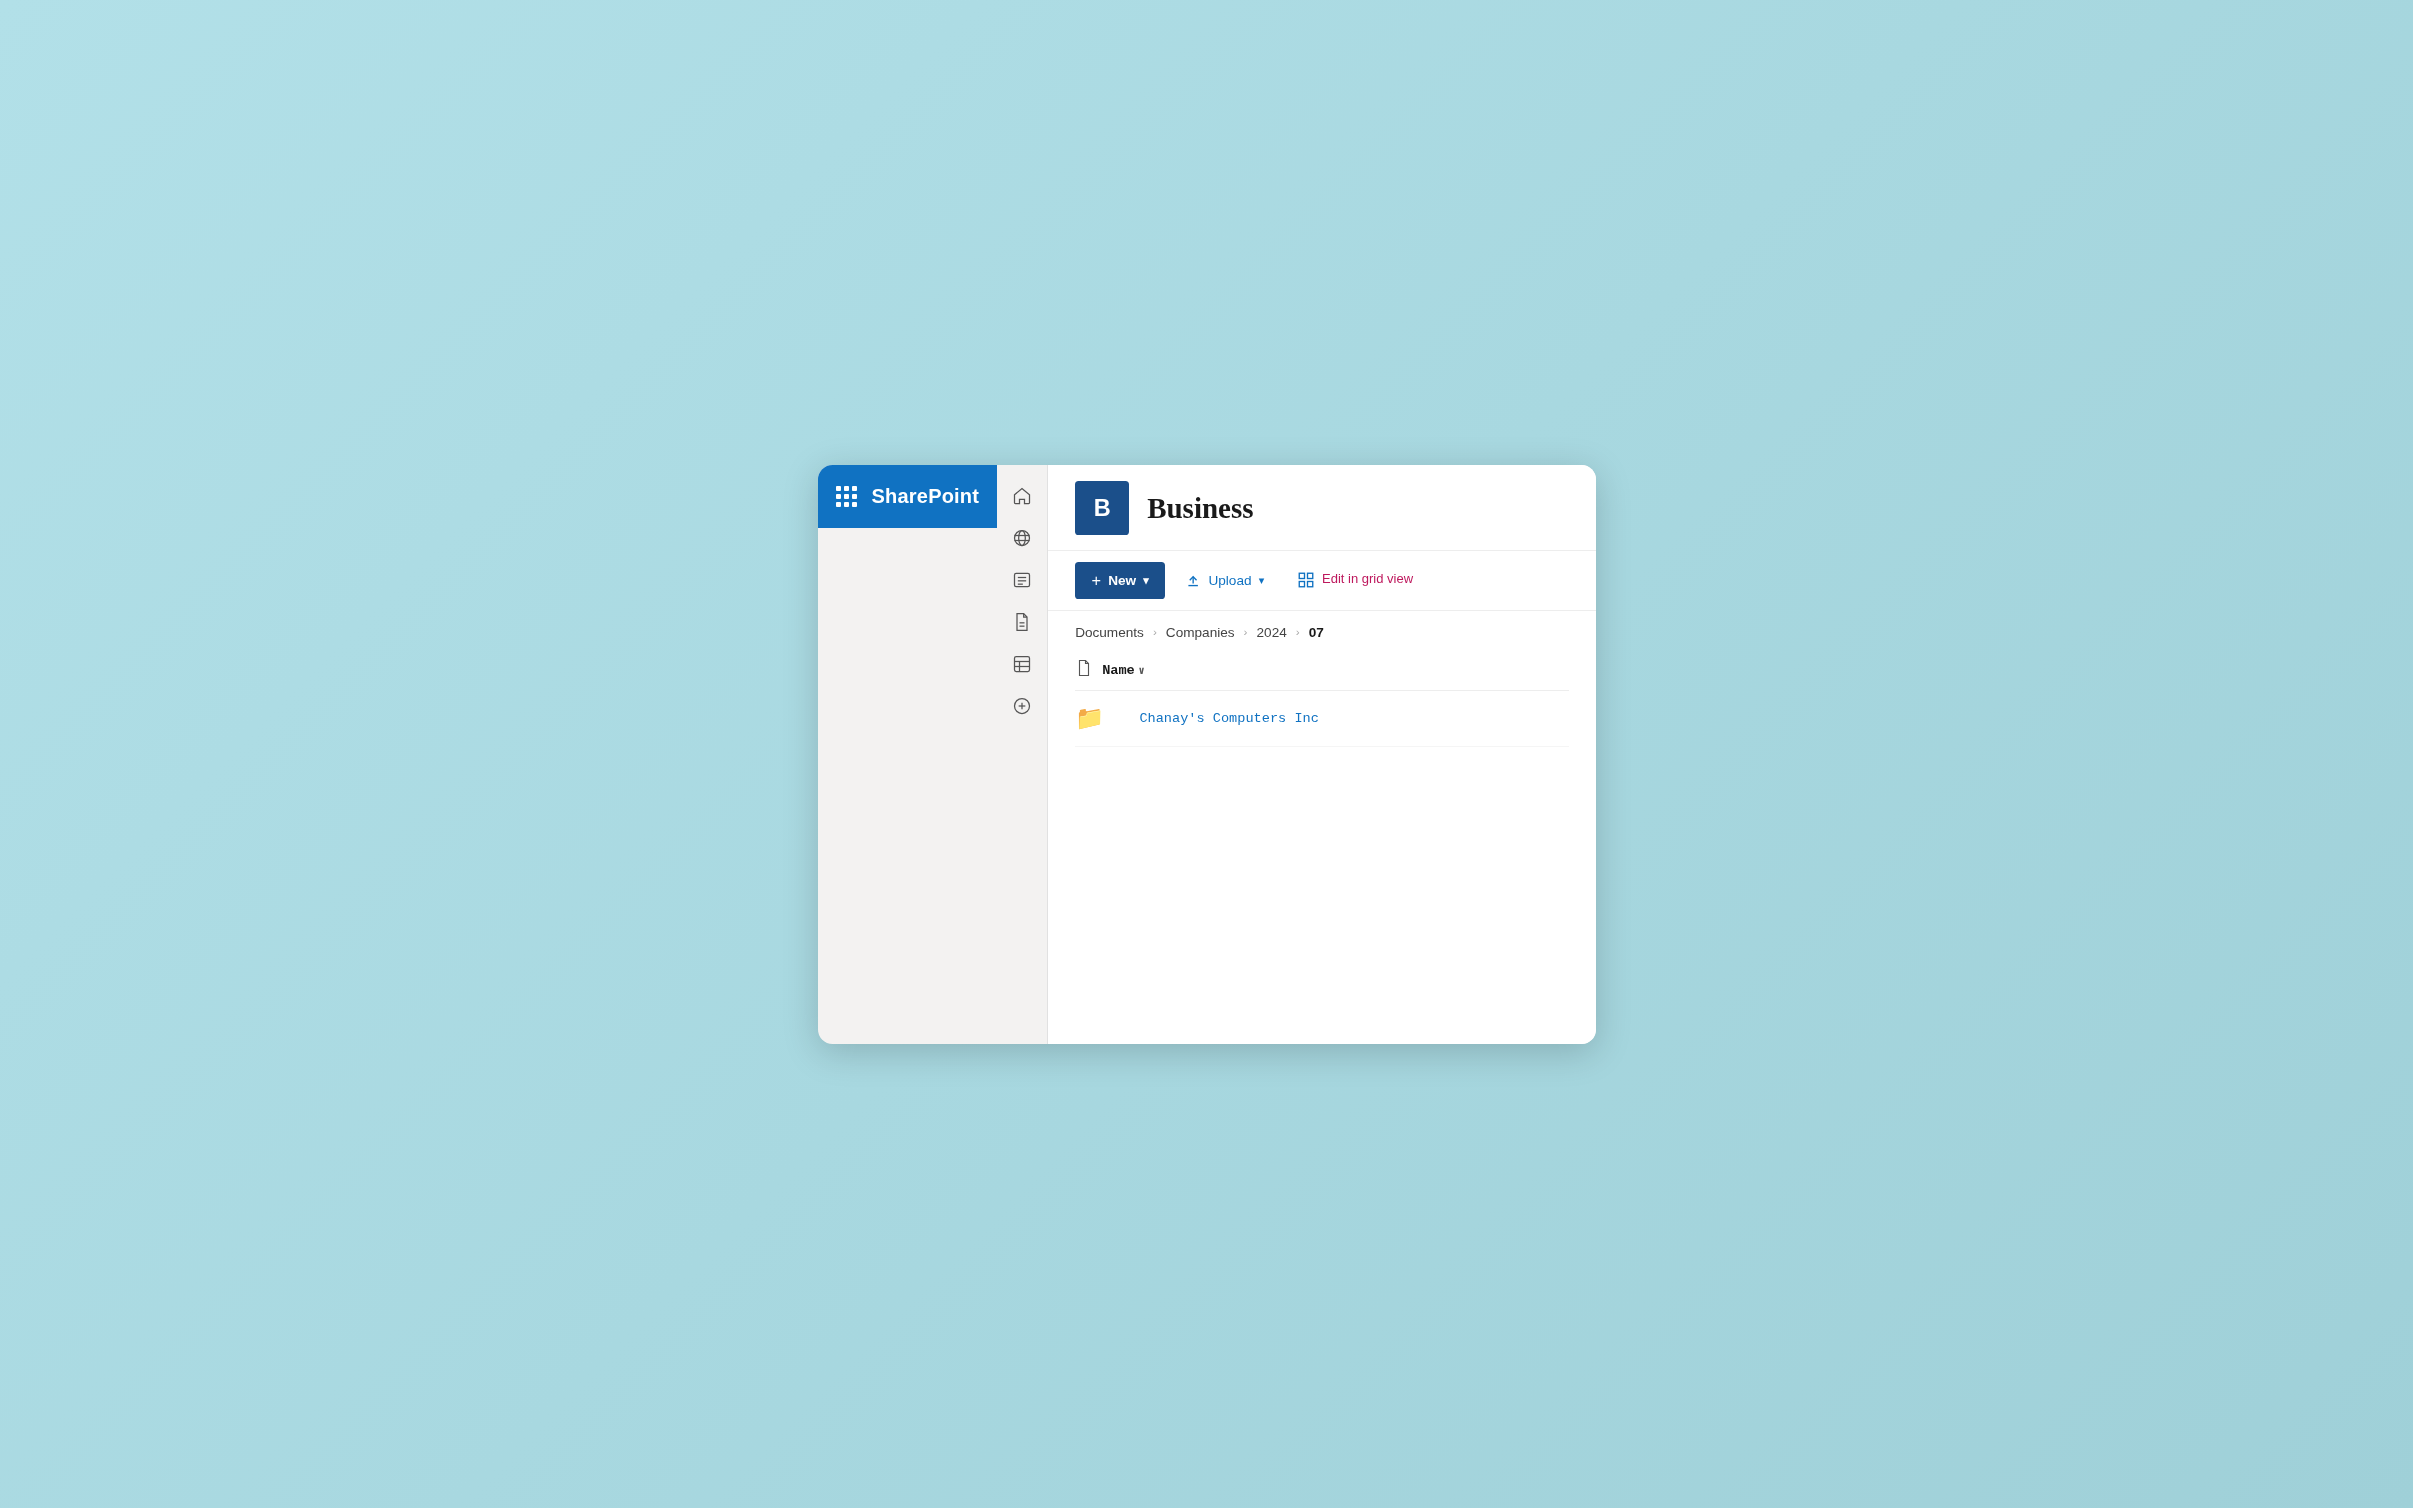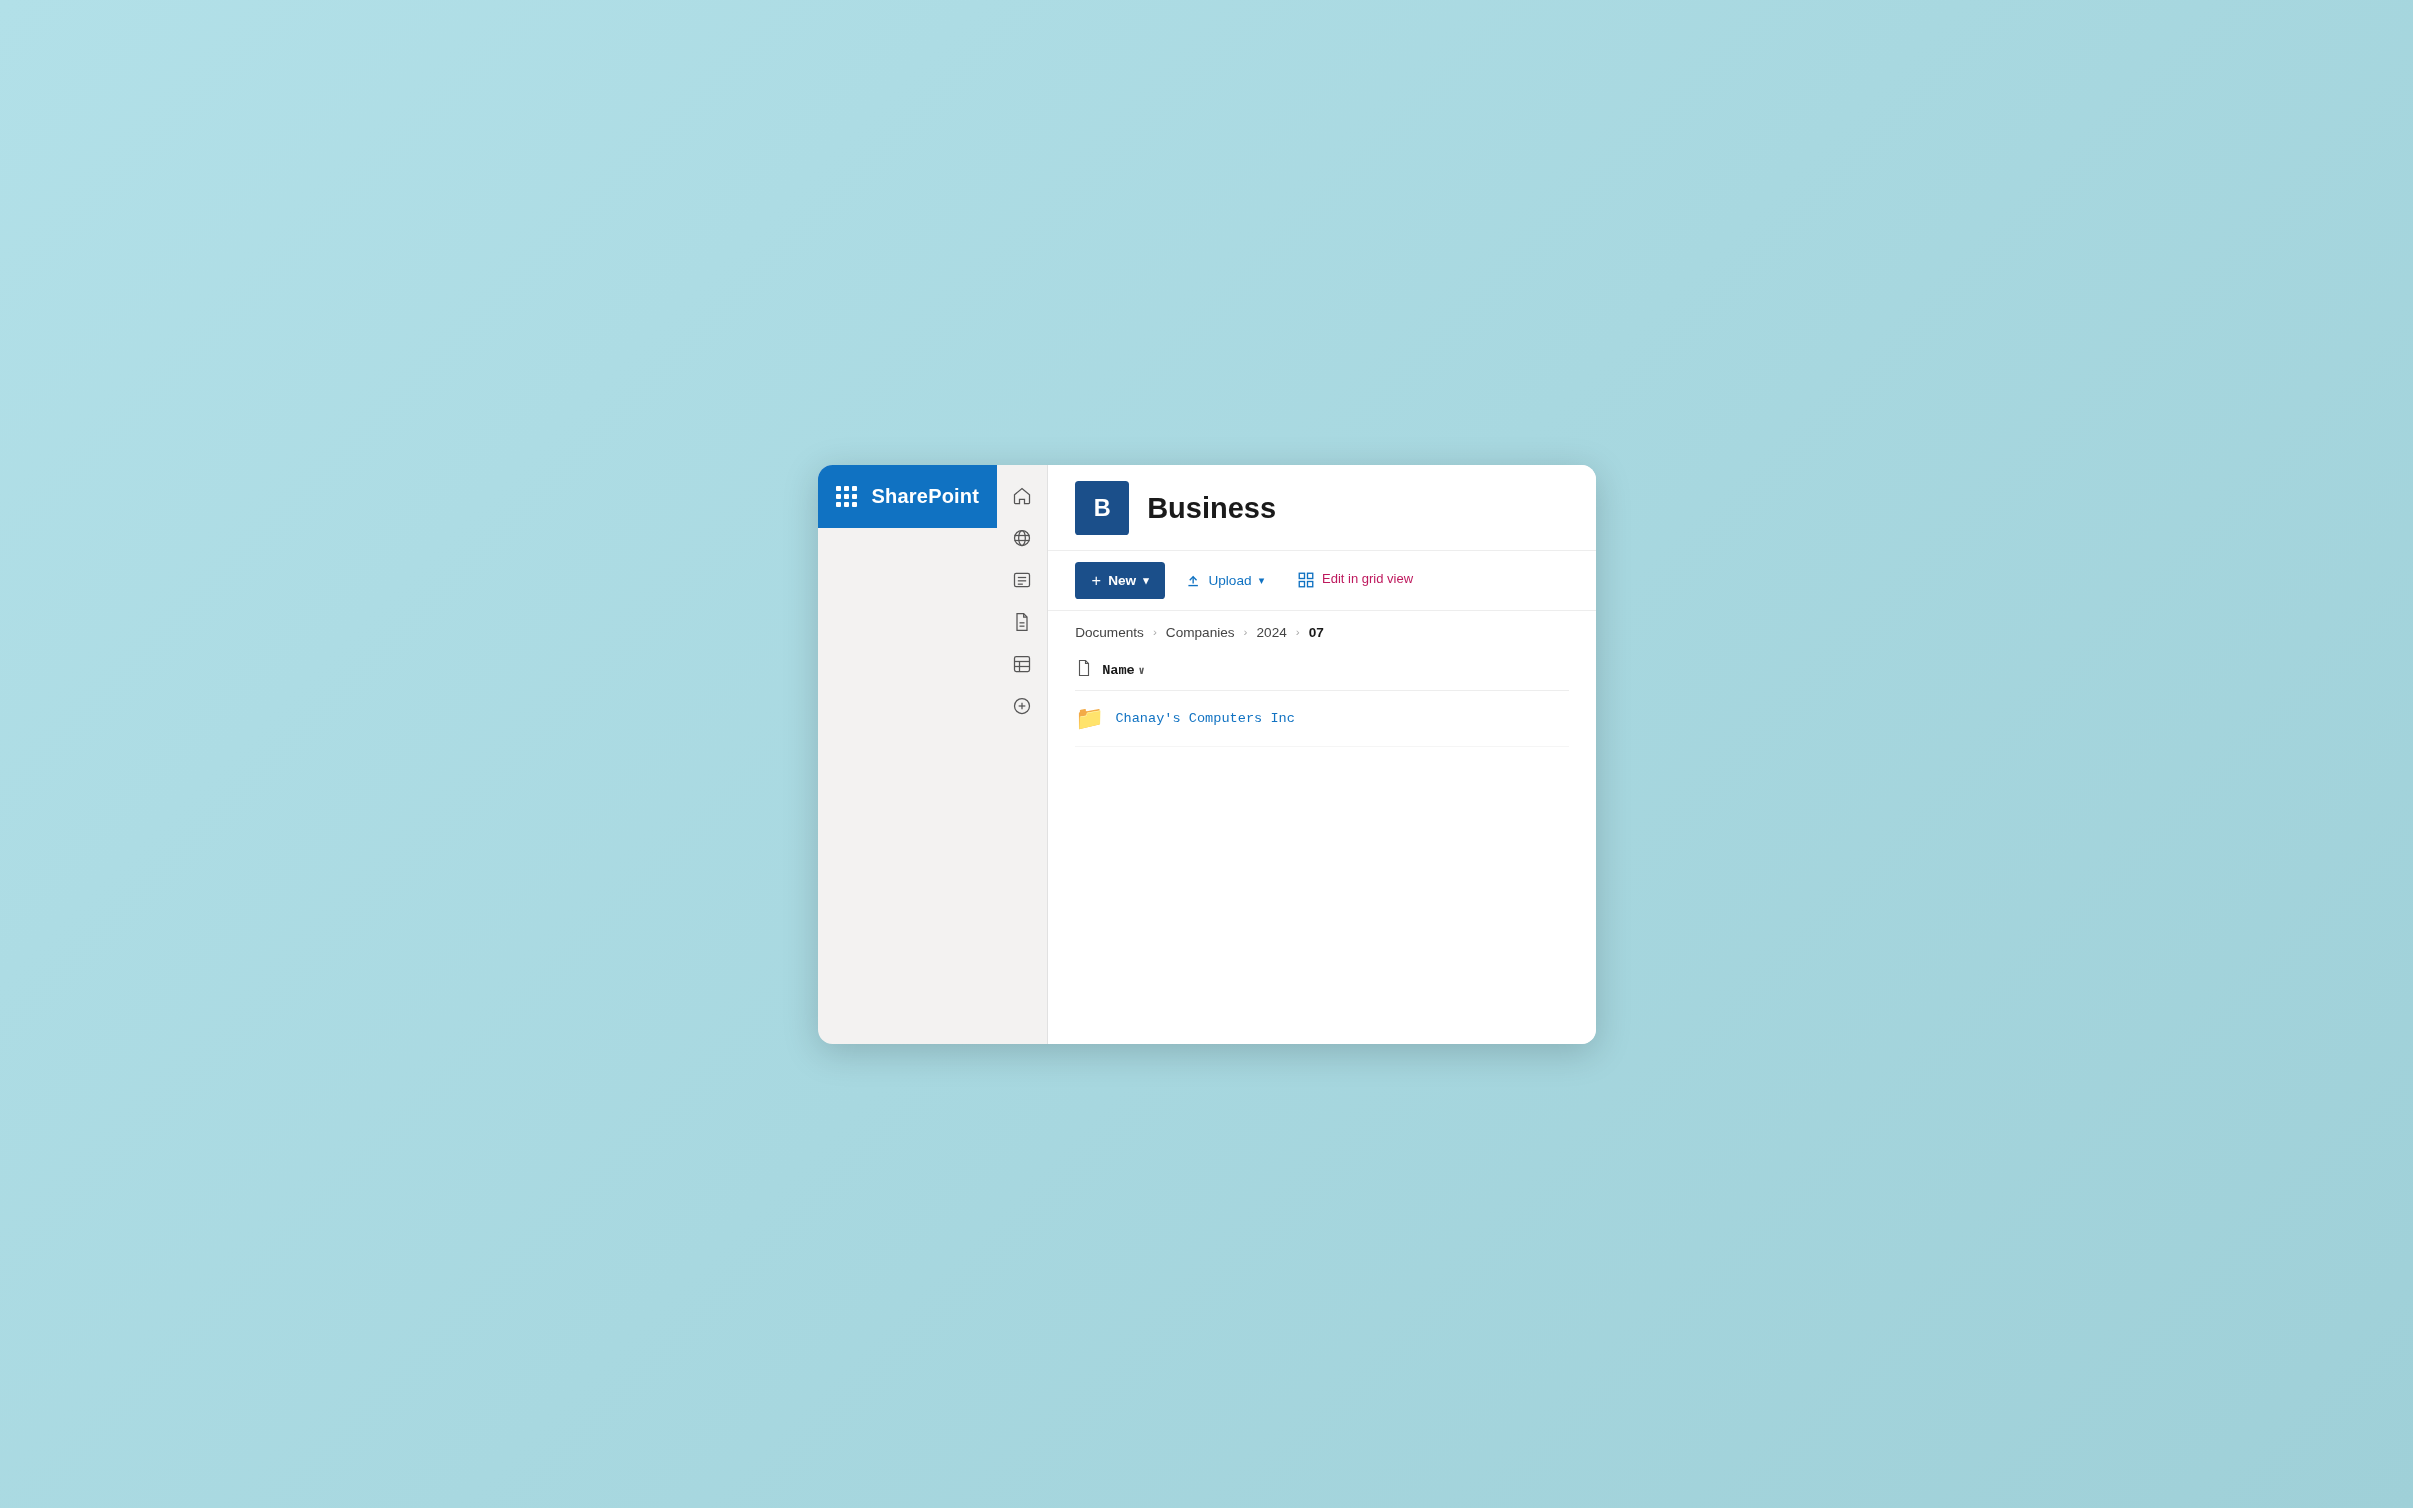--- a/index.html
+++ b/index.html
@@ -105,20 +105,21 @@
       justify-content: center;
       color: white;
       font-size: 23.5px;
       font-weight: 700;
       flex-shrink: 0;
     }
     .site-name {
       font-size: 29px;
       font-weight: 700;
       color: #1a1a1a;
+      font-family: Liberation Serif, serif;
     }
     
     .toolbar {
       display: flex;
       align-items: center;
       padding: 11px 27px;
       gap: 7.2px;
       border-bottom: 0.9px solid #ededed;
     }
     .btn-new {
@@ -219,20 +220,21 @@
       cursor: pointer;
     }
     .folder-icon {
       font-size: 23.5px;
       color: #f0b429;
     }
     .file-name {
       font-size: 13.6px;
       color: #1072c2;
       font-weight: 500;
+      margin-left: 24px;
     }
 
     
     .icon-svg {
       width: 20px;
       height: 20px;
       stroke: #555;
       fill: none;
       stroke-width: 1.5;
     }

